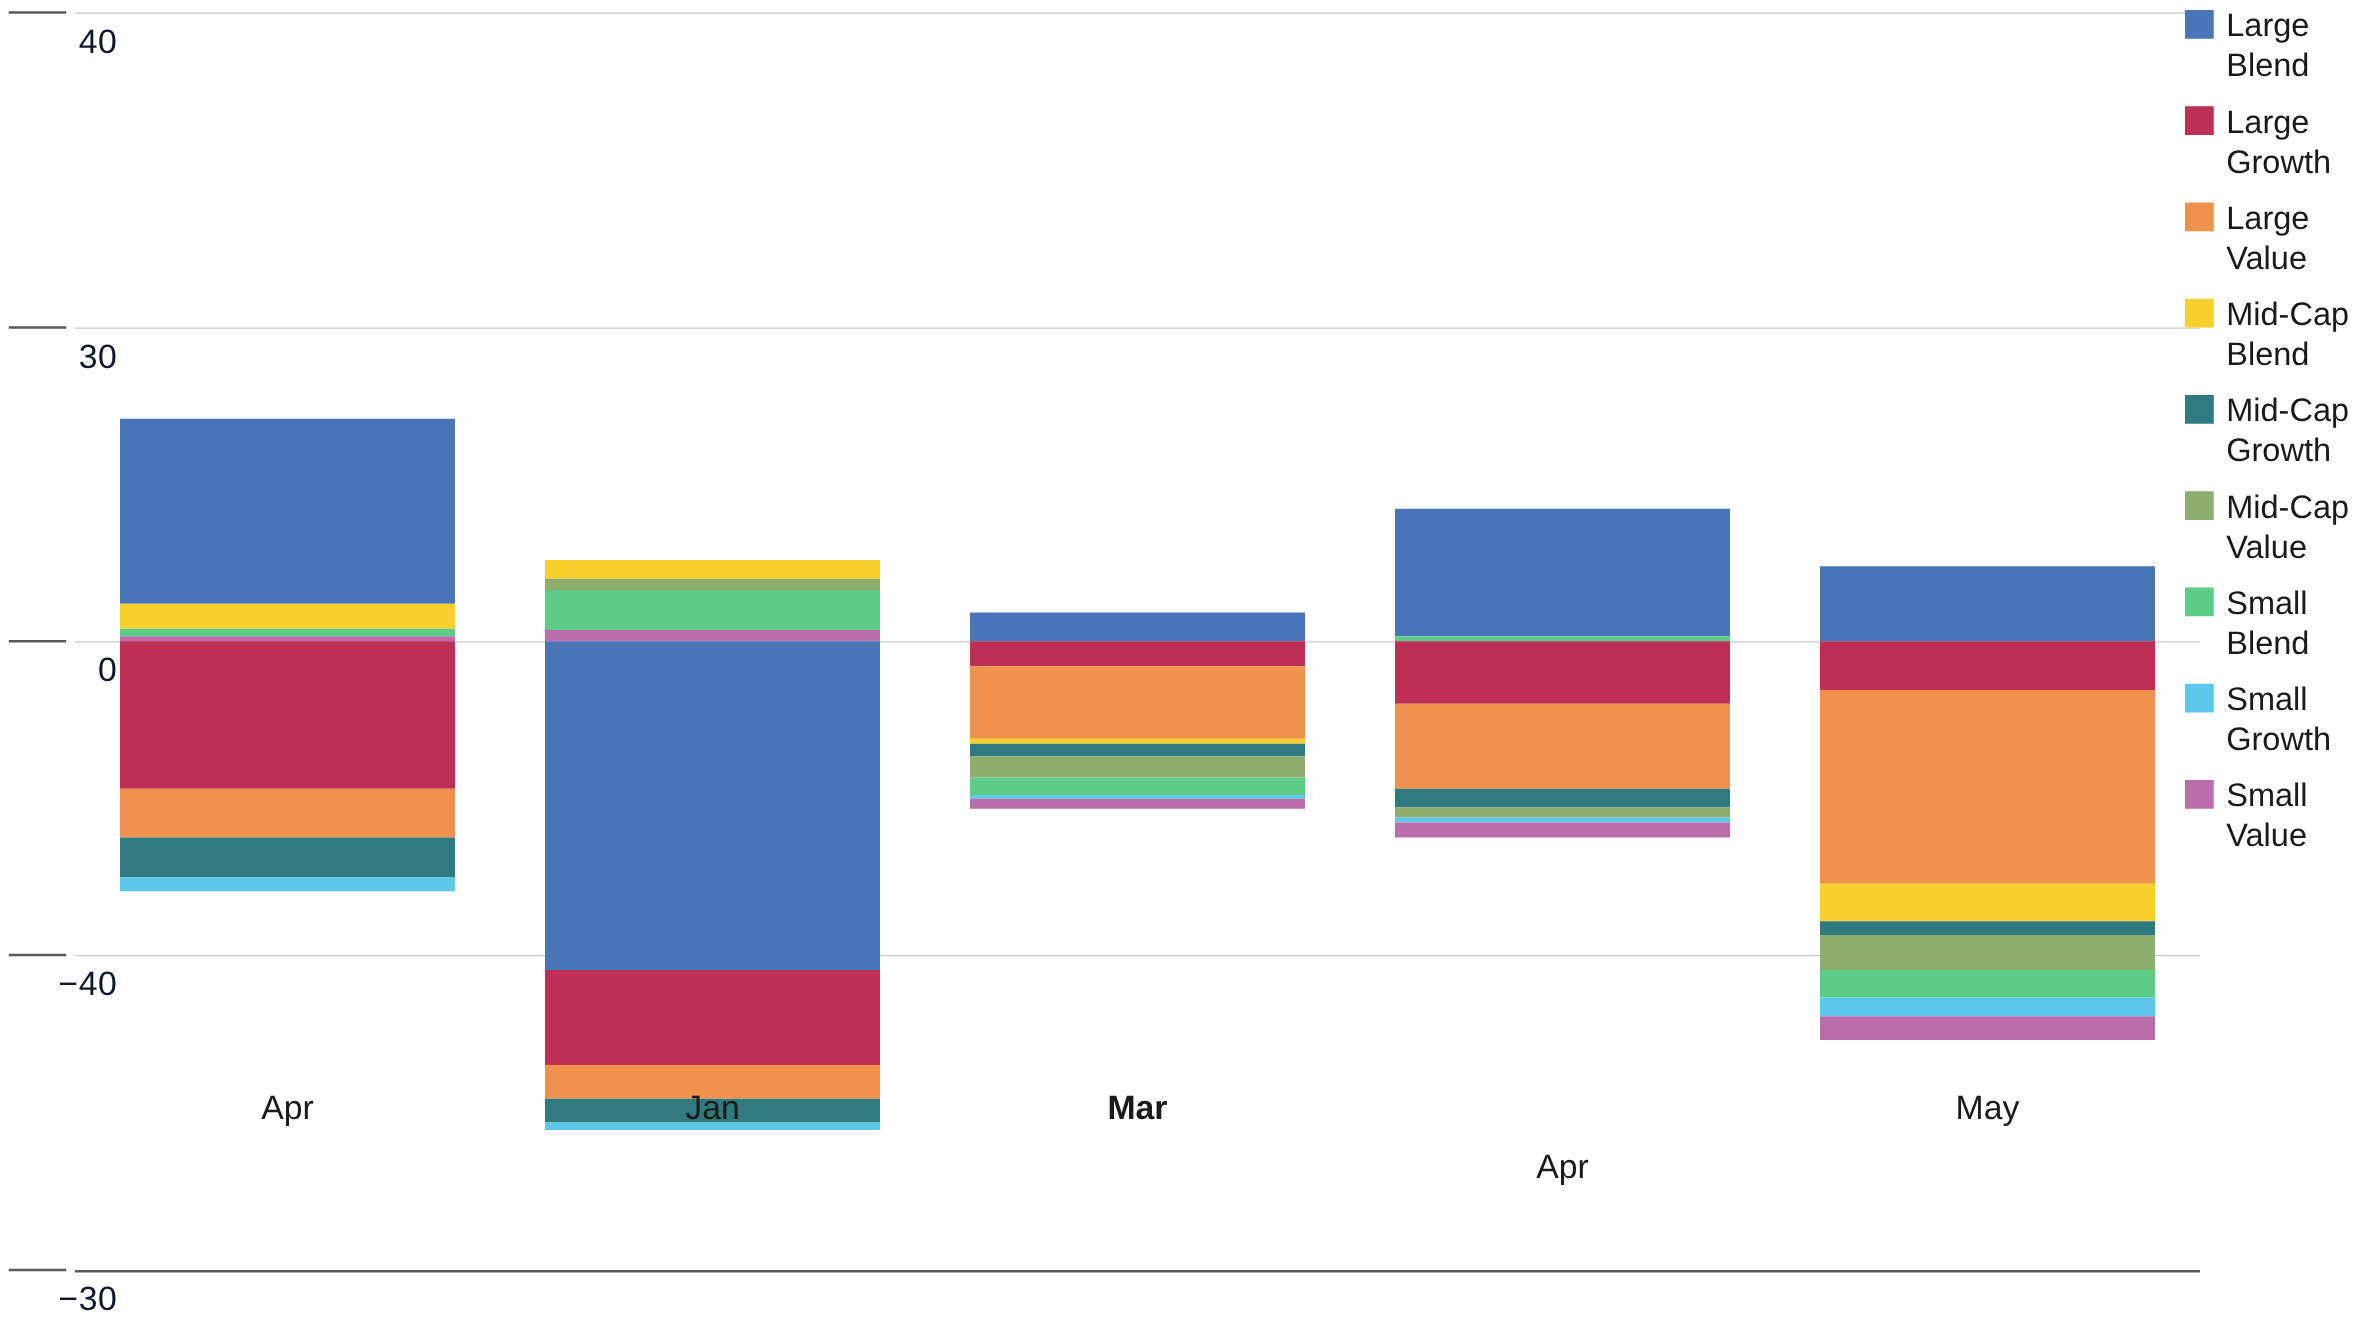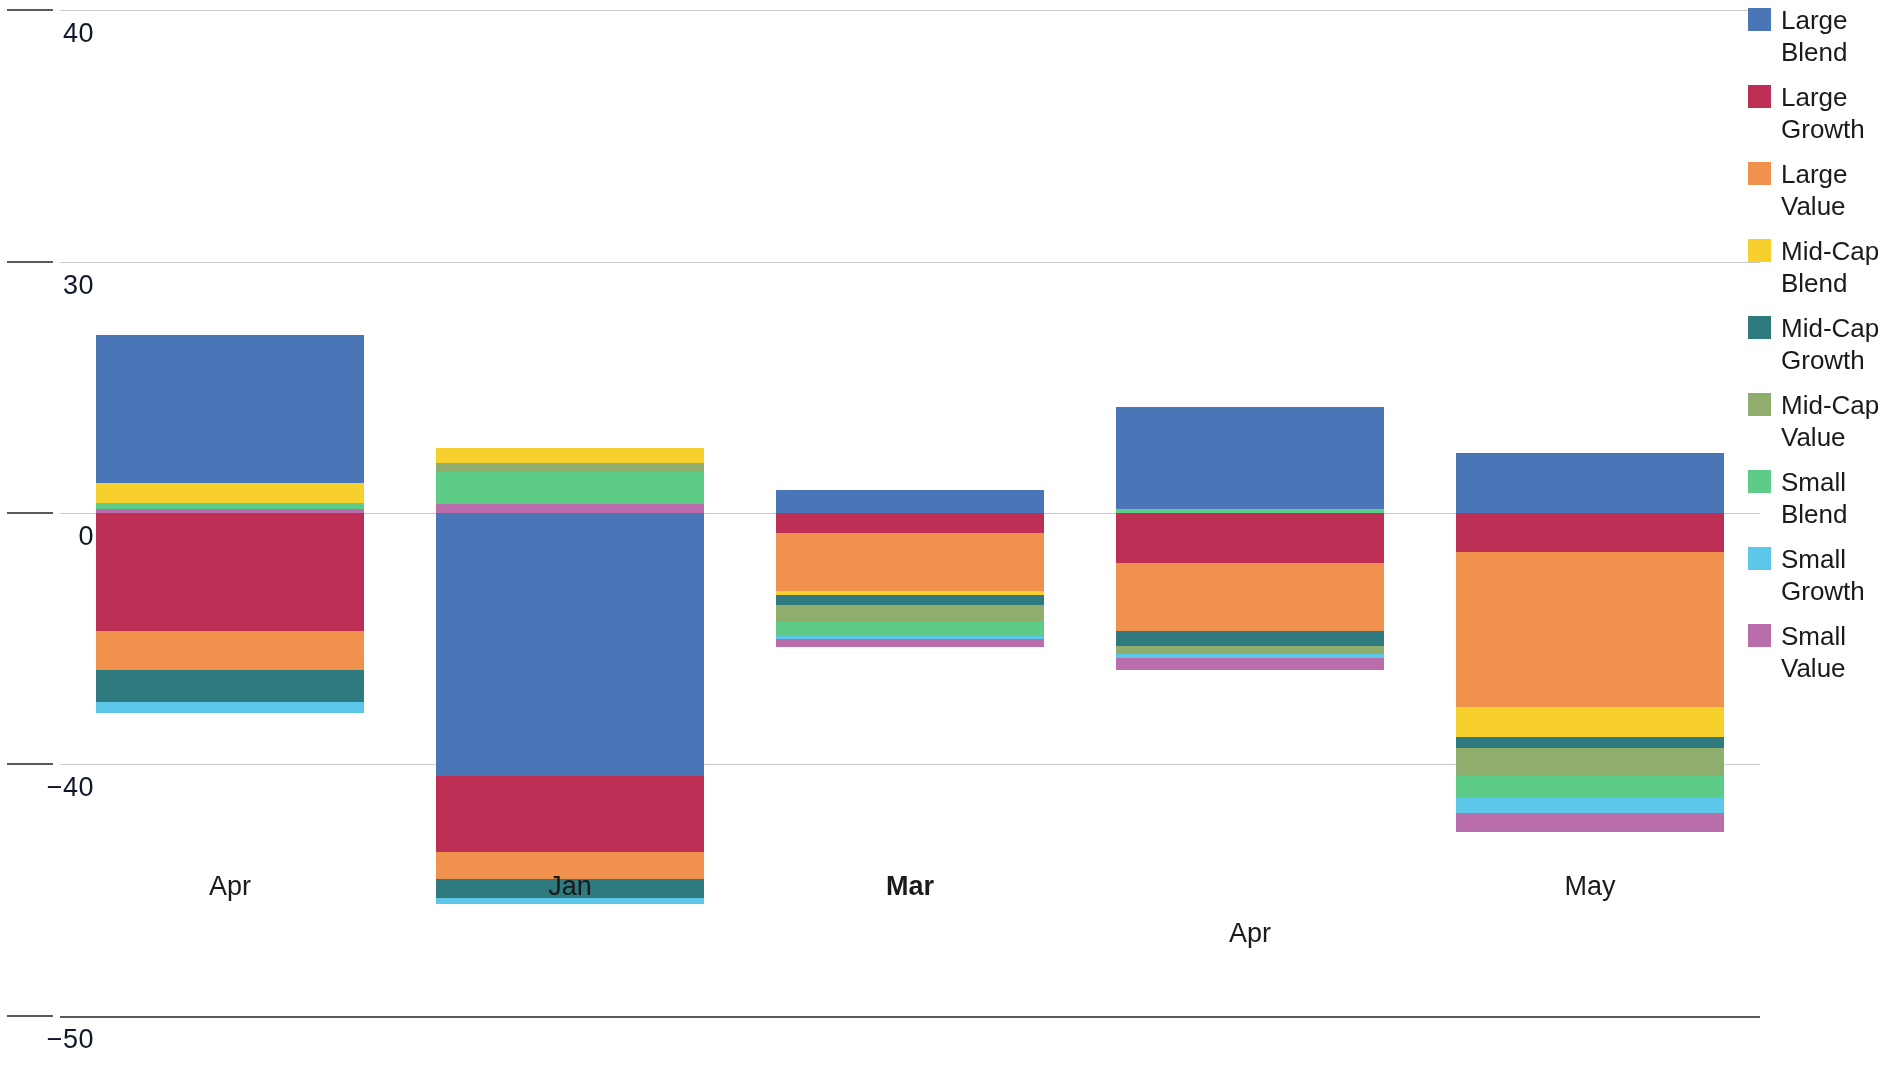--- a/index.html
+++ b/index.html
@@ -176,21 +176,21 @@
   <div id="yaxis-layer">
       <div class="tickmark" style="top: 9.2px; left: 7px;"></div>
       <div class="ylabel" style="top: 20.2px; left: 0px;">40</div>
       <div class="tickmark" style="top: 260.6px; left: 7px;"></div>
       <div class="ylabel" style="top: 271.6px; left: 0px;">30</div>
       <div class="tickmark" style="top: 512px; left: 7px;"></div>
       <div class="ylabel" style="top: 523px; left: 0px;">0</div>
       <div class="tickmark" style="top: 763.4px; left: 7px;"></div>
       <div class="ylabel" style="top: 774.4px; left: 0px;">−40</div>
       <div class="tickmark" style="top: 1014.8px; left: 7px;"></div>
-      <div class="ylabel" style="top: 1025.8px; left: 0px;">−50</div>
+      <div class="ylabel" style="top: 1025.8px; left: 0px;">−30</div>
     </div>
 
   <div id="legend">
       <div class="legend-item">
         <span class="legend-swatch" style="background: rgb(74, 118, 184);"></span>
         <span class="legend-label">Large
 Blend</span>
       </div>
       <div class="legend-item">
         <span class="legend-swatch" style="background: rgb(189, 47, 85);"></span>

